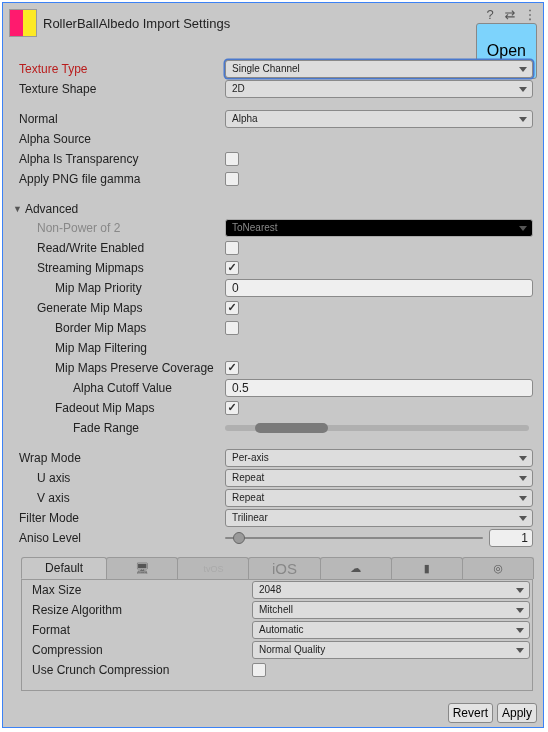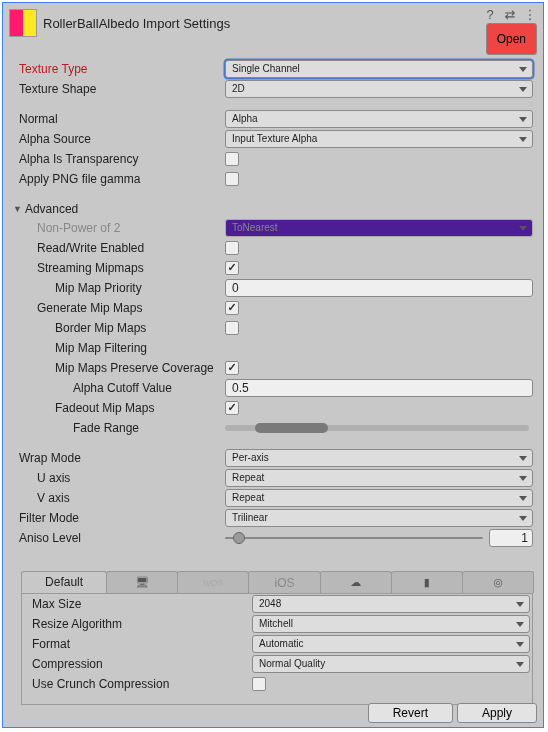--- a/index.html
+++ b/index.html
@@ -55,25 +55,25 @@
     display: inline-flex;
     align-items: center;
     justify-content: center;
     font-size: 13px;
     cursor: pointer;
   }
   .open-btn {
     position: absolute;
     top: 20px;
     right: 6px;
-    background: #ef4444;
+    background: #7dd3fc;
     border: 1px solid #888;
     border-radius: 3px;
-    padding: 8px 10px;
-    font-size: 12px;
+    padding: 18px 10px;
+    font-size: 16px;
     cursor: pointer;
   }
   .body {
     padding: 16px 10px 0 10px;
   }
   .row {
     display: flex;
     align-items: center;
     height: 19px;
     margin-bottom: 1px;
@@ -100,21 +100,21 @@
     font-size: 10px;
     line-height: 16px;
     cursor: pointer;
     white-space: nowrap;
     overflow: hidden;
   }
   .dropdown.selected {
     box-shadow: 0 0 0 1.5px #4a78cc;
   }
   .dropdown.disabled {
-    background: #4c1d95;
+    background: #000000;
     color: #888;
     border-color: #aaa;
   }
   .dropdown::after {
     content: "";
     position: absolute;
     right: 5px;
     top: 6px;
     border-left: 4px solid transparent;
     border-right: 4px solid transparent;
@@ -181,21 +181,21 @@
   .fade-thumb {
     position: absolute;
     top: -2px;
     height: 10px;
     background: #7a7a7a;
     border-radius: 5px;
   }
 
   .platform-tabs {
     display: flex;
-    margin: 24px 0 0 8px;
+    margin: 10px 0 0 8px;
     border-bottom: 1px solid #999;
   }
   .ptab {
     flex: 1;
     height: 22px;
     background: #b8b8b8;
     border: 1px solid #999;
     border-bottom: 0;
     margin-right: -1px;
     display: flex;
@@ -260,21 +260,21 @@
     position: absolute;
     bottom: 4px;
     right: 6px;
     display: flex;
     gap: 4px;
   }
   .footer button {
     background: #e3e3e3;
     border: 1px solid #888;
     border-radius: 3px;
-    padding: 2px 24px;
+    padding: 2px 4px;
     font-size: 12px;
     cursor: pointer;
   }
 </style>
 </head>
 <body>
 
 <div class="frame">
 
   <div class="header">
@@ -306,23 +306,20 @@
     <div class="spacer"></div>
 
     <div class="row">
       <div class="label">Normal</div>
       <div class="control">
           <div class="dropdown">Alpha</div>
         </div>
     </div>
     <div class="row">
       <div class="label">Alpha Source</div>
-      <div class="control">
-          <div class="dropdown">Input Texture Alpha</div>
-        </div>
     </div>
     <div class="row">
       <div class="label">Alpha Is Transparency</div>
       <div class="control">
           <span class="checkbox"></span>
         </div>
     </div>
     <div class="row">
       <div class="label">Apply PNG file gamma</div>
       <div class="control">
@@ -444,21 +441,21 @@
 
     <div class="platform-tabs">
       <div class="ptab active" style="flex:1.2">Default</div>
       <div class="ptab">
           <span>🖥</span>
         </div>
       <div class="ptab">
           <span style="font-size:9px;color:#aaa">tvOS</span>
         </div>
       <div class="ptab">
-          <span style="font-size:12px;color:#888">iOS</span>
+          <span style="font-size:15px;color:#888">iOS</span>
         </div>
       <div class="ptab">
           <span>☁</span>
         </div>
       <div class="ptab">
           <span>▮</span>
         </div>
       <div class="ptab">
           <span>◎</span>
         </div>

